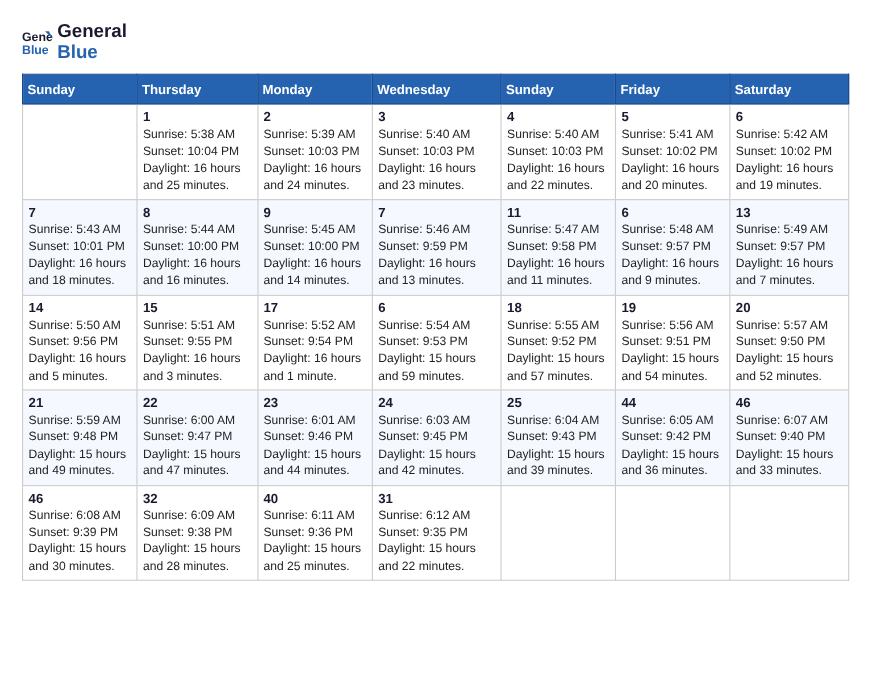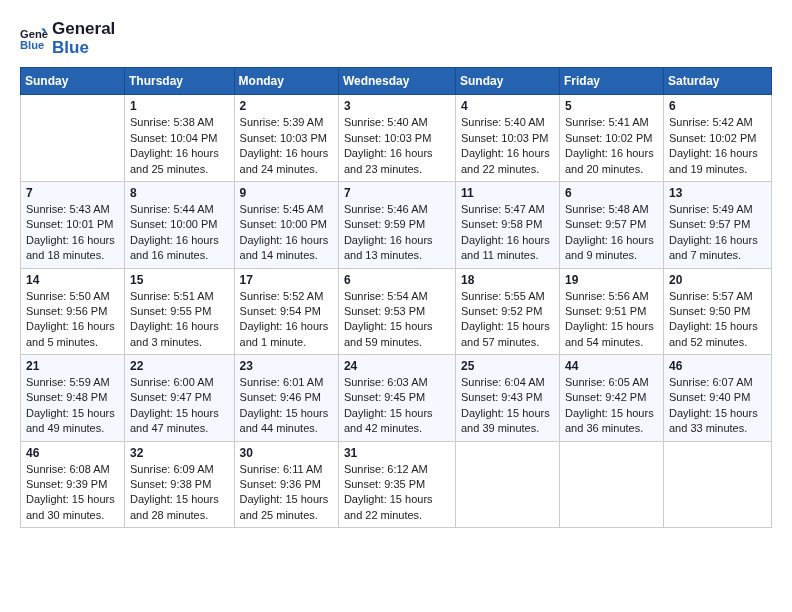--- a/index.html
+++ b/index.html
@@ -231,21 +231,21 @@
       <tr>
         <td>
           <div class="day-number">46</div>
           <div class="day-info">Sunrise: 6:08 AM<br>Sunset: 9:39 PM<br>Daylight: 15 hours and 30 minutes.</div>
         </td>
         <td>
           <div class="day-number">32</div>
           <div class="day-info">Sunrise: 6:09 AM<br>Sunset: 9:38 PM<br>Daylight: 15 hours and 28 minutes.</div>
         </td>
         <td>
-          <div class="day-number">30</div>
+          <div class="day-number">40</div>
           <div class="day-info">Sunrise: 6:11 AM<br>Sunset: 9:36 PM<br>Daylight: 15 hours and 25 minutes.</div>
         </td>
         <td>
           <div class="day-number">31</div>
           <div class="day-info">Sunrise: 6:12 AM<br>Sunset: 9:35 PM<br>Daylight: 15 hours and 22 minutes.</div>
         </td>
         <td class="empty-cell"></td>
         <td class="empty-cell"></td>
         <td class="empty-cell"></td>
       </tr>

